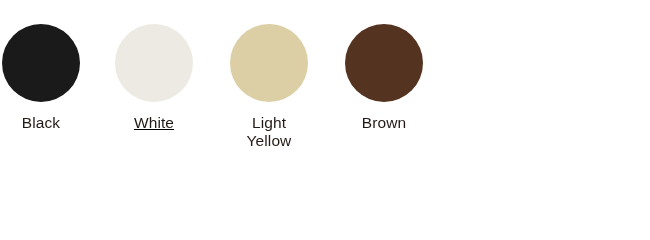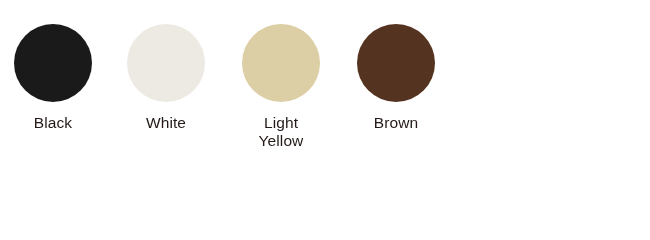--- a/index.html
+++ b/index.html
@@ -14,21 +14,20 @@
     font-family: "Liberation Sans", "DejaVu Sans", sans-serif;
     overflow: hidden;
     position: relative;
   }
   #swatch-legend {
     position: absolute;
     left: 0;
     top: 0;
     width: 630px;
     height: 166px;
-    margin-left: 12px;
   }
   .swatch-item {
     position: absolute;
     top: 24px;
     width: 112px;
     text-align: center;
   }
   .swatch-dot {
     width: 78px;
     height: 78px;
@@ -40,21 +39,21 @@
     margin-top: 12px;
     font-size: 15.5px;
     line-height: 18px;
     color: #231a17;
     letter-spacing: 0.1px;
     white-space: pre-line;
     font-weight: 400;
   }
   
   #swatch-0 { left: -15px; }
-  #swatch-1 { left: 98px; }
+  #swatch-1 { left: 98px; text-decoration: underline; }
   #swatch-2 { left: 213px; }
   #swatch-3 { left: 328px; }
 </style>
 </head>
 <body style="background-color: rgb(255, 255, 255);">
 
 <div id="swatch-legend">
 
   <div class="swatch-item" id="swatch-0">
     <span class="swatch-dot" style="background-color: rgb(26, 26, 26);"></span>

